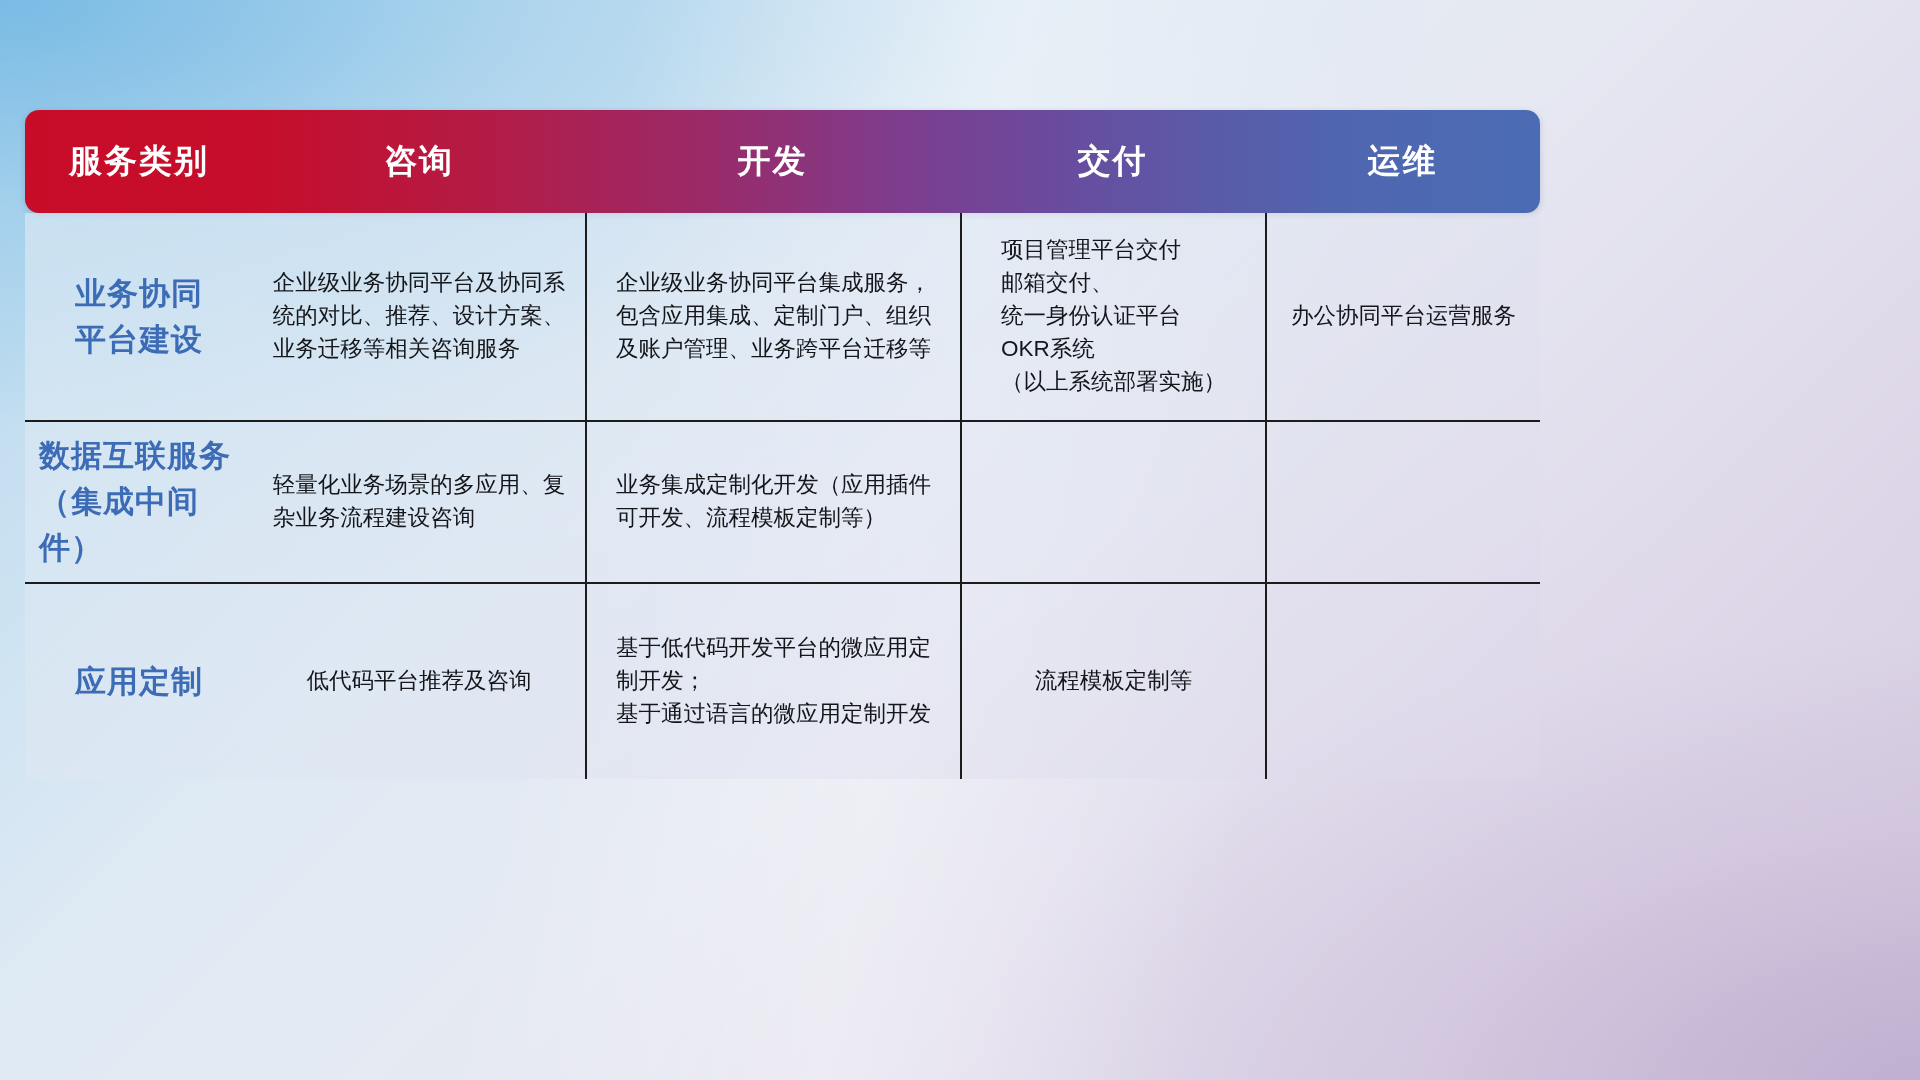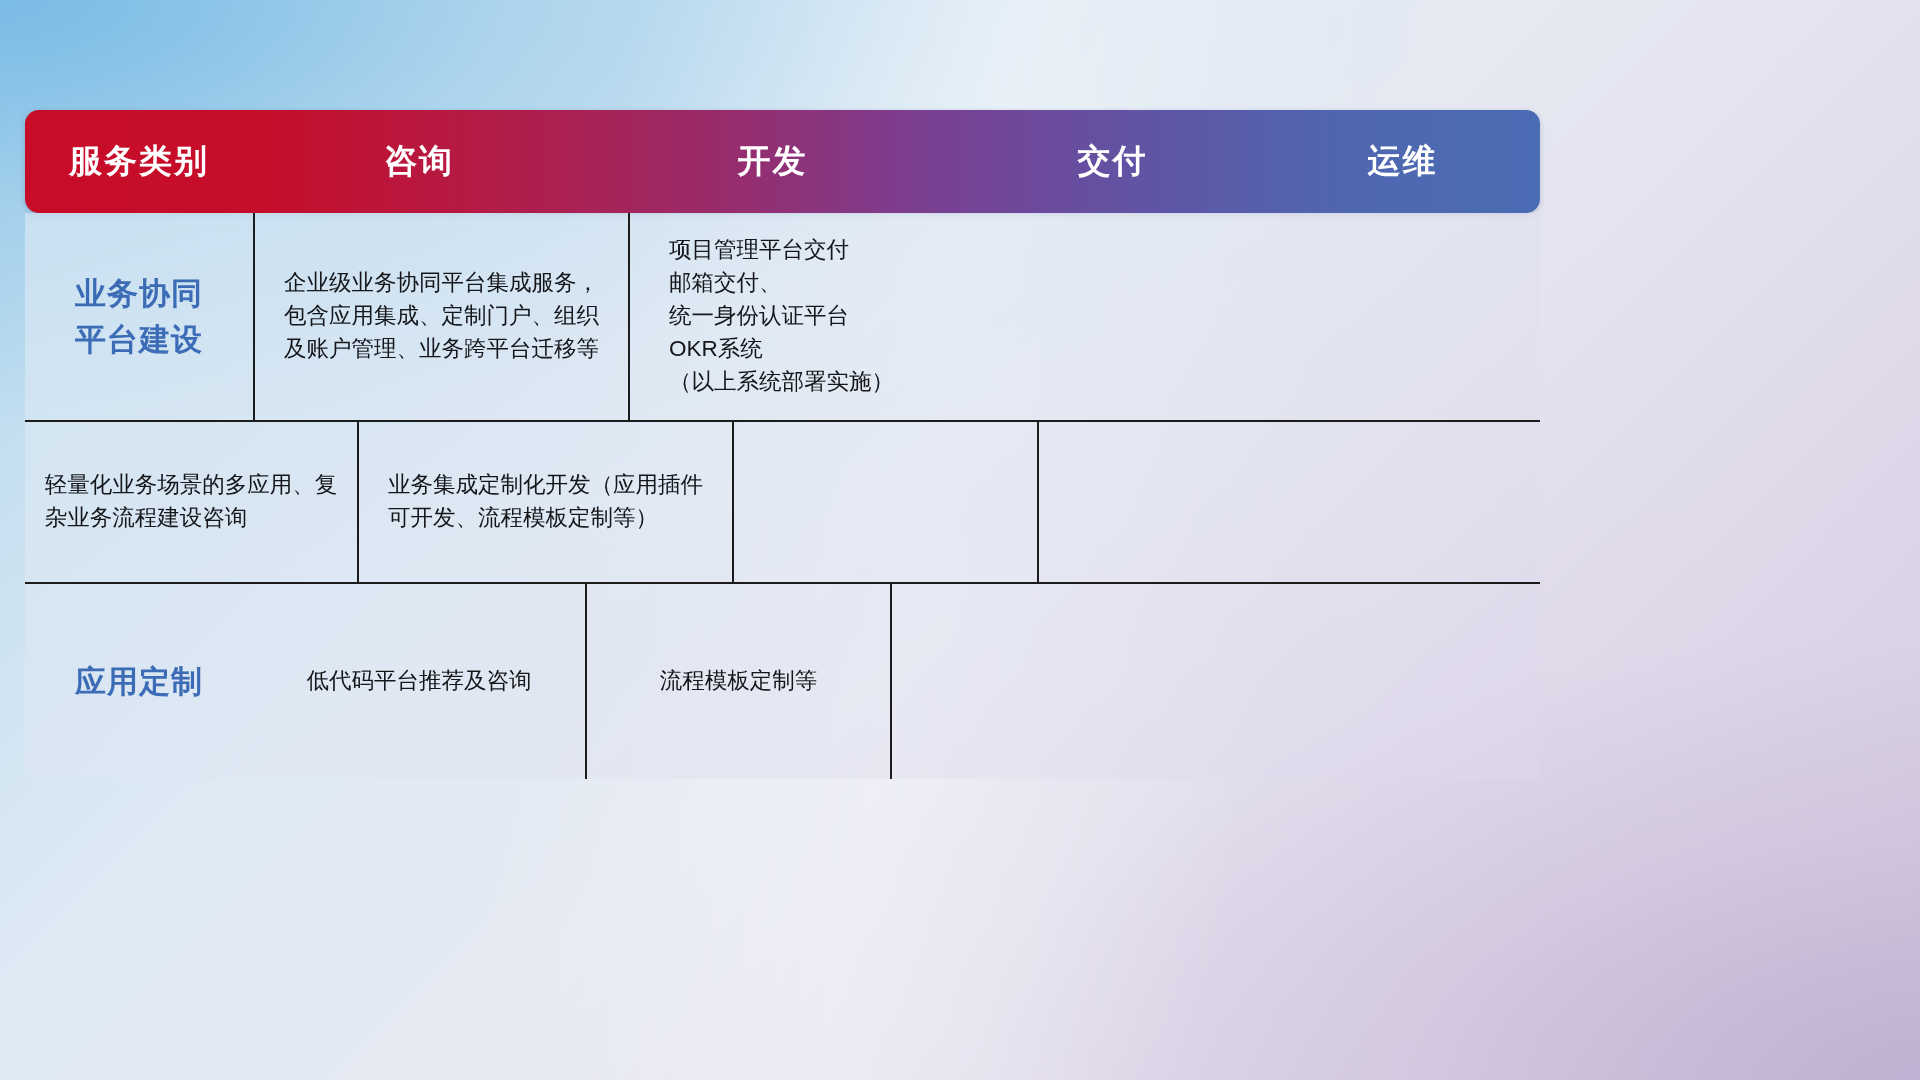--- a/index.html
+++ b/index.html
@@ -118,40 +118,49 @@
     <div class="th c2">开发</div>
     <div class="th c3">交付</div>
     <div class="th c4">运维</div>
   </div>
 
   <div class="tbody">
 
     <div class="trow r0">
       <div class="td c0 rowlabel">业务协同
 平台建设</div>
+      <div class="td c1">企业级业务协同平台及协同系
+统的对比、推荐、设计方案、
+业务迁移等相关咨询服务</div>
       <div class="td c2 vline">企业级业务协同平台集成服务，
 包含应用集成、定制门户、组织
 及账户管理、业务跨平台迁移等</div>
       <div class="td c3 vline">项目管理平台交付
 邮箱交付、
 统一身份认证平台
 OKR系统
 （以上系统部署实施）</div>
+      <div class="td c4 vline">办公协同平台运营服务</div>
     </div>
 
     <div class="trow r1">
+      <div class="td c0 rowlabel">数据互联服务
+（集成中间件）</div>
       <div class="td c1">轻量化业务场景的多应用、复
 杂业务流程建设咨询</div>
       <div class="td c2 vline">业务集成定制化开发（应用插件
 可开发、流程模板定制等）</div>
       <div class="td c3 vline"></div>
       <div class="td c4 vline"></div>
     </div>
 
     <div class="trow r2">
       <div class="td c0 rowlabel">应用定制</div>
       <div class="td c1">低代码平台推荐及咨询</div>
+      <div class="td c2 vline">基于低代码开发平台的微应用定
+制开发；
+基于通过语言的微应用定制开发</div>
       <div class="td c3 vline">流程模板定制等</div>
       <div class="td c4 vline"></div>
     </div>
 
   </div>
 </div>
 
 </body></html>

